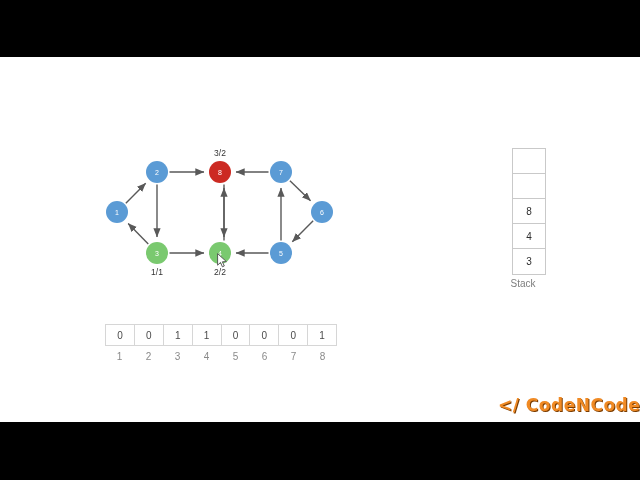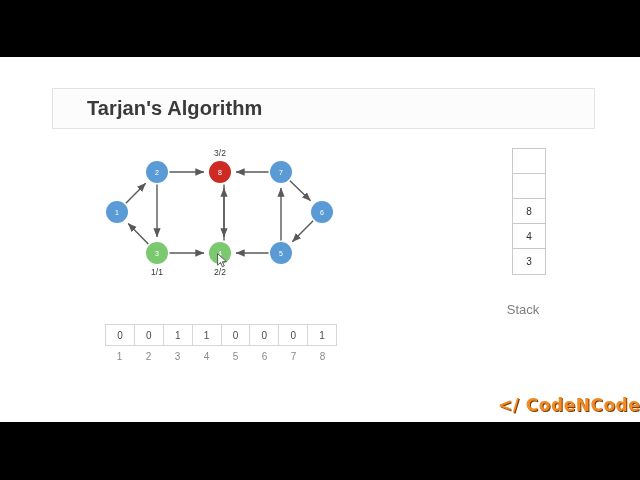--- a/index.html
+++ b/index.html
@@ -154,24 +154,24 @@
     border-bottom: 1px solid #c9c9c9;
     display: flex;
     align-items: center;
     justify-content: center;
     font-size: 10px;
     color: #2d2d2d;
     box-sizing: border-box;
   }
   .stack-cell:last-child { border-bottom: none; }
   #stack-caption {
-    margin-top: 27px;
+    margin-top: 3px;
     width: 34px;
     text-align: center;
-    font-size: 13px;
+    font-size: 10px;
     color: #7d7d7d;
     white-space: nowrap;
     margin-left: -6px;
   }
 
   
   #logo {
     position: absolute;
     left: 498px;
     top: 338px;
@@ -186,23 +186,20 @@
 </style>
 </head>
 <body>
 
 <div id="screen">
 
   <div class="letterbox" id="letterbox-top"></div>
 
   <div id="slide">
 
-    <div id="title-bar">
-      <div id="title-text">Tarjan's Algorithm</div>
-    </div>
 
     <div id="graph-area">
       <svg id="graph-svg" width="245" height="135" viewBox="0 0 245 135">
         <defs>
           <marker id="arrowhead" markerWidth="7" markerHeight="7" refX="6.2" refY="2.6" orient="auto" markerUnits="strokeWidth">
             <path d="M0,0 L6.4,2.6 L0,5.2 Z" fill="#595959"></path>
           </marker>
         </defs>
         <g id="edges-group">
             <line x1="30.838834764831844" y1="63.161165235168156" x2="50.68629150101524" y2="43.31370849898476" class="edge-line" marker-end="url(#arrowhead)"></line>

